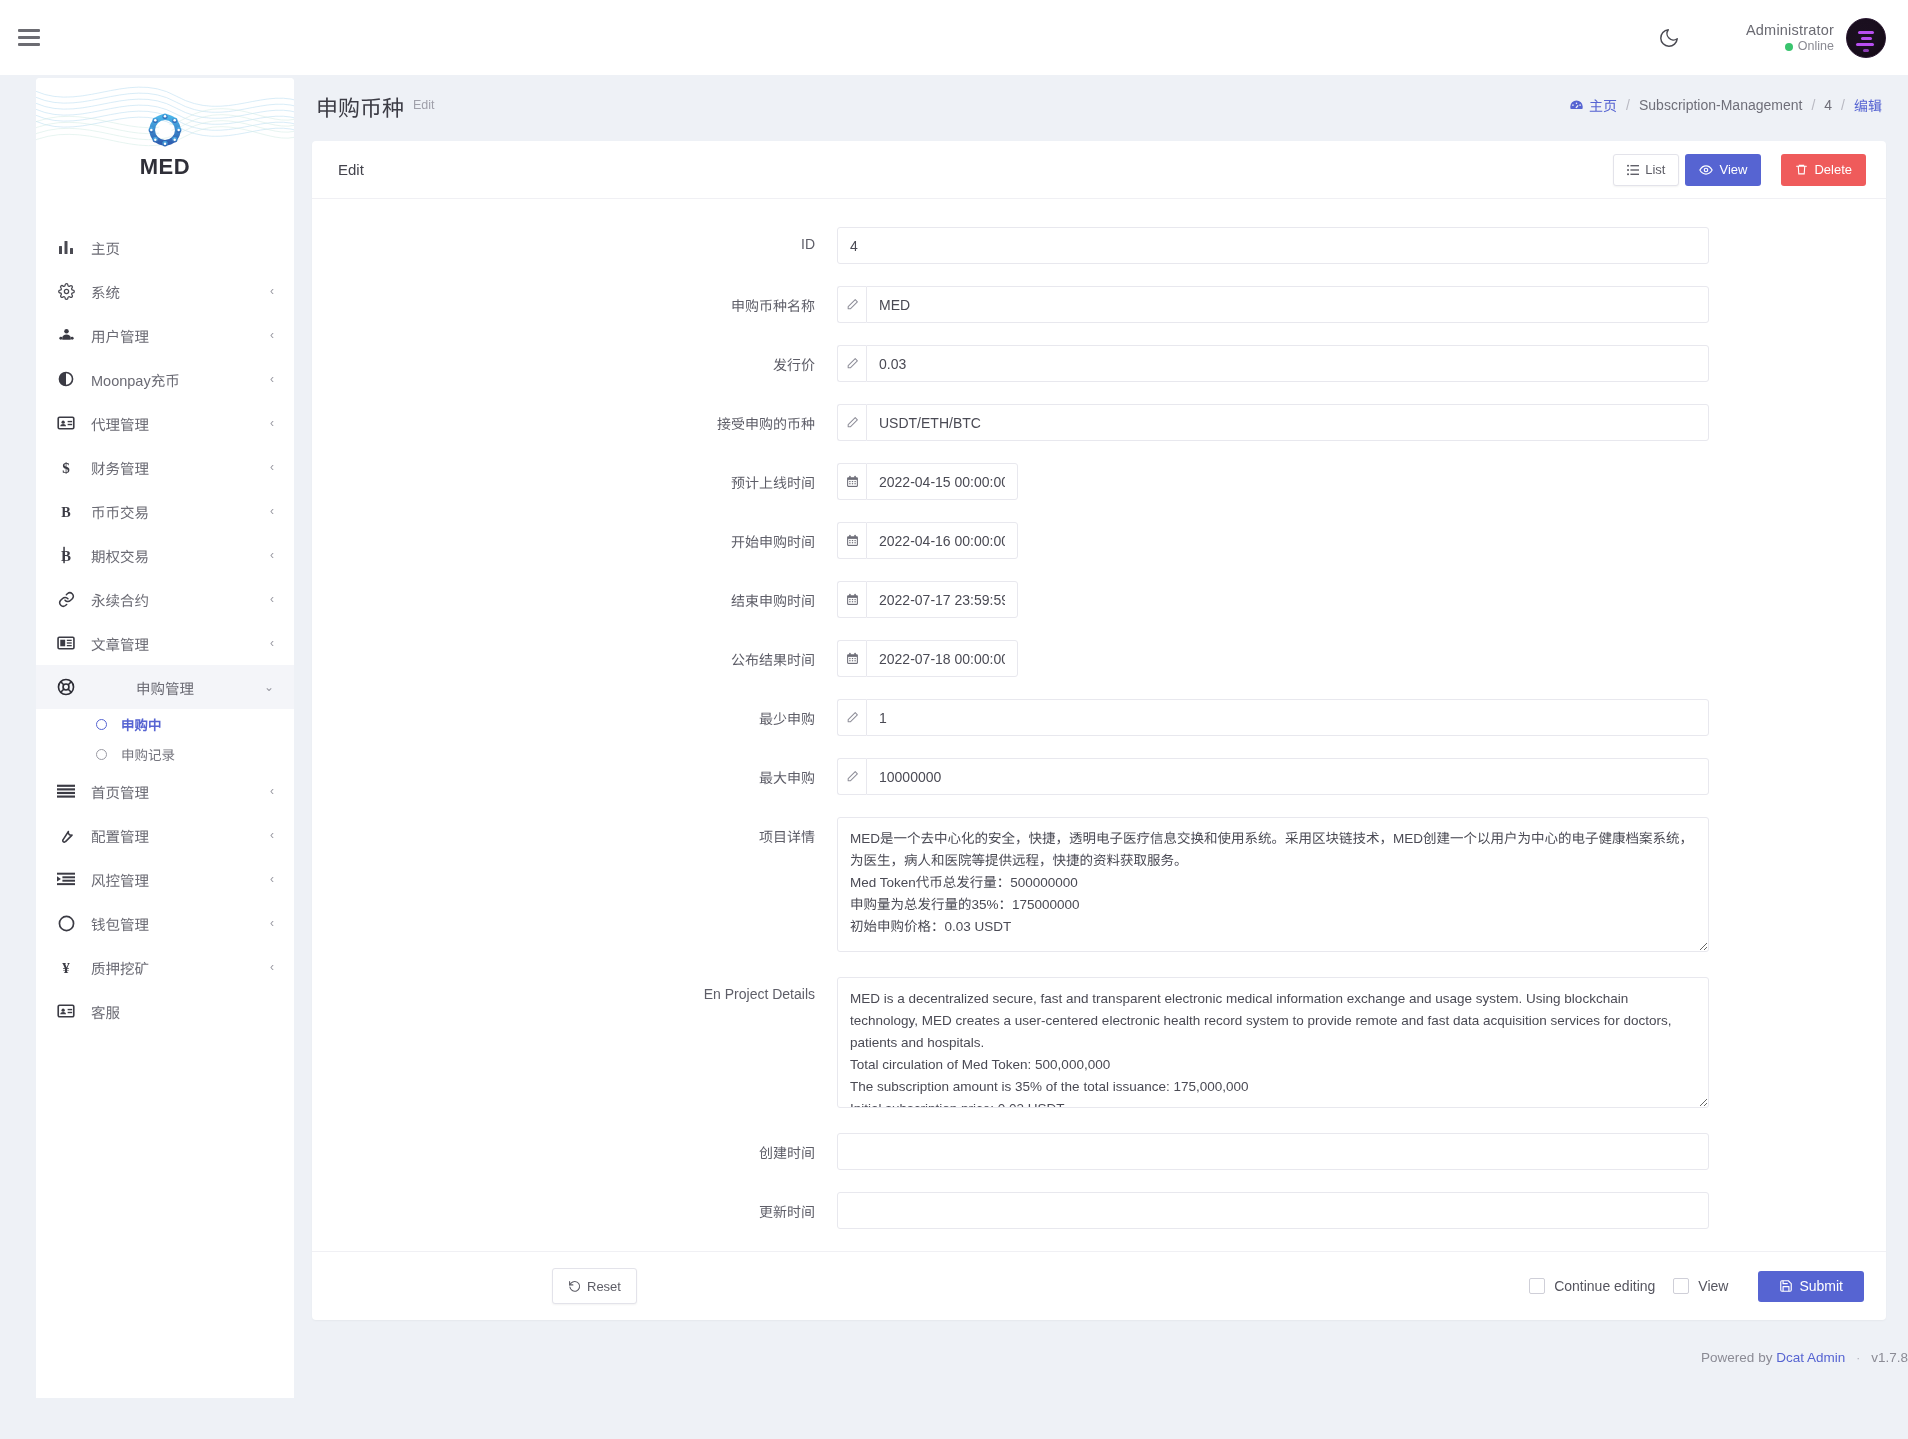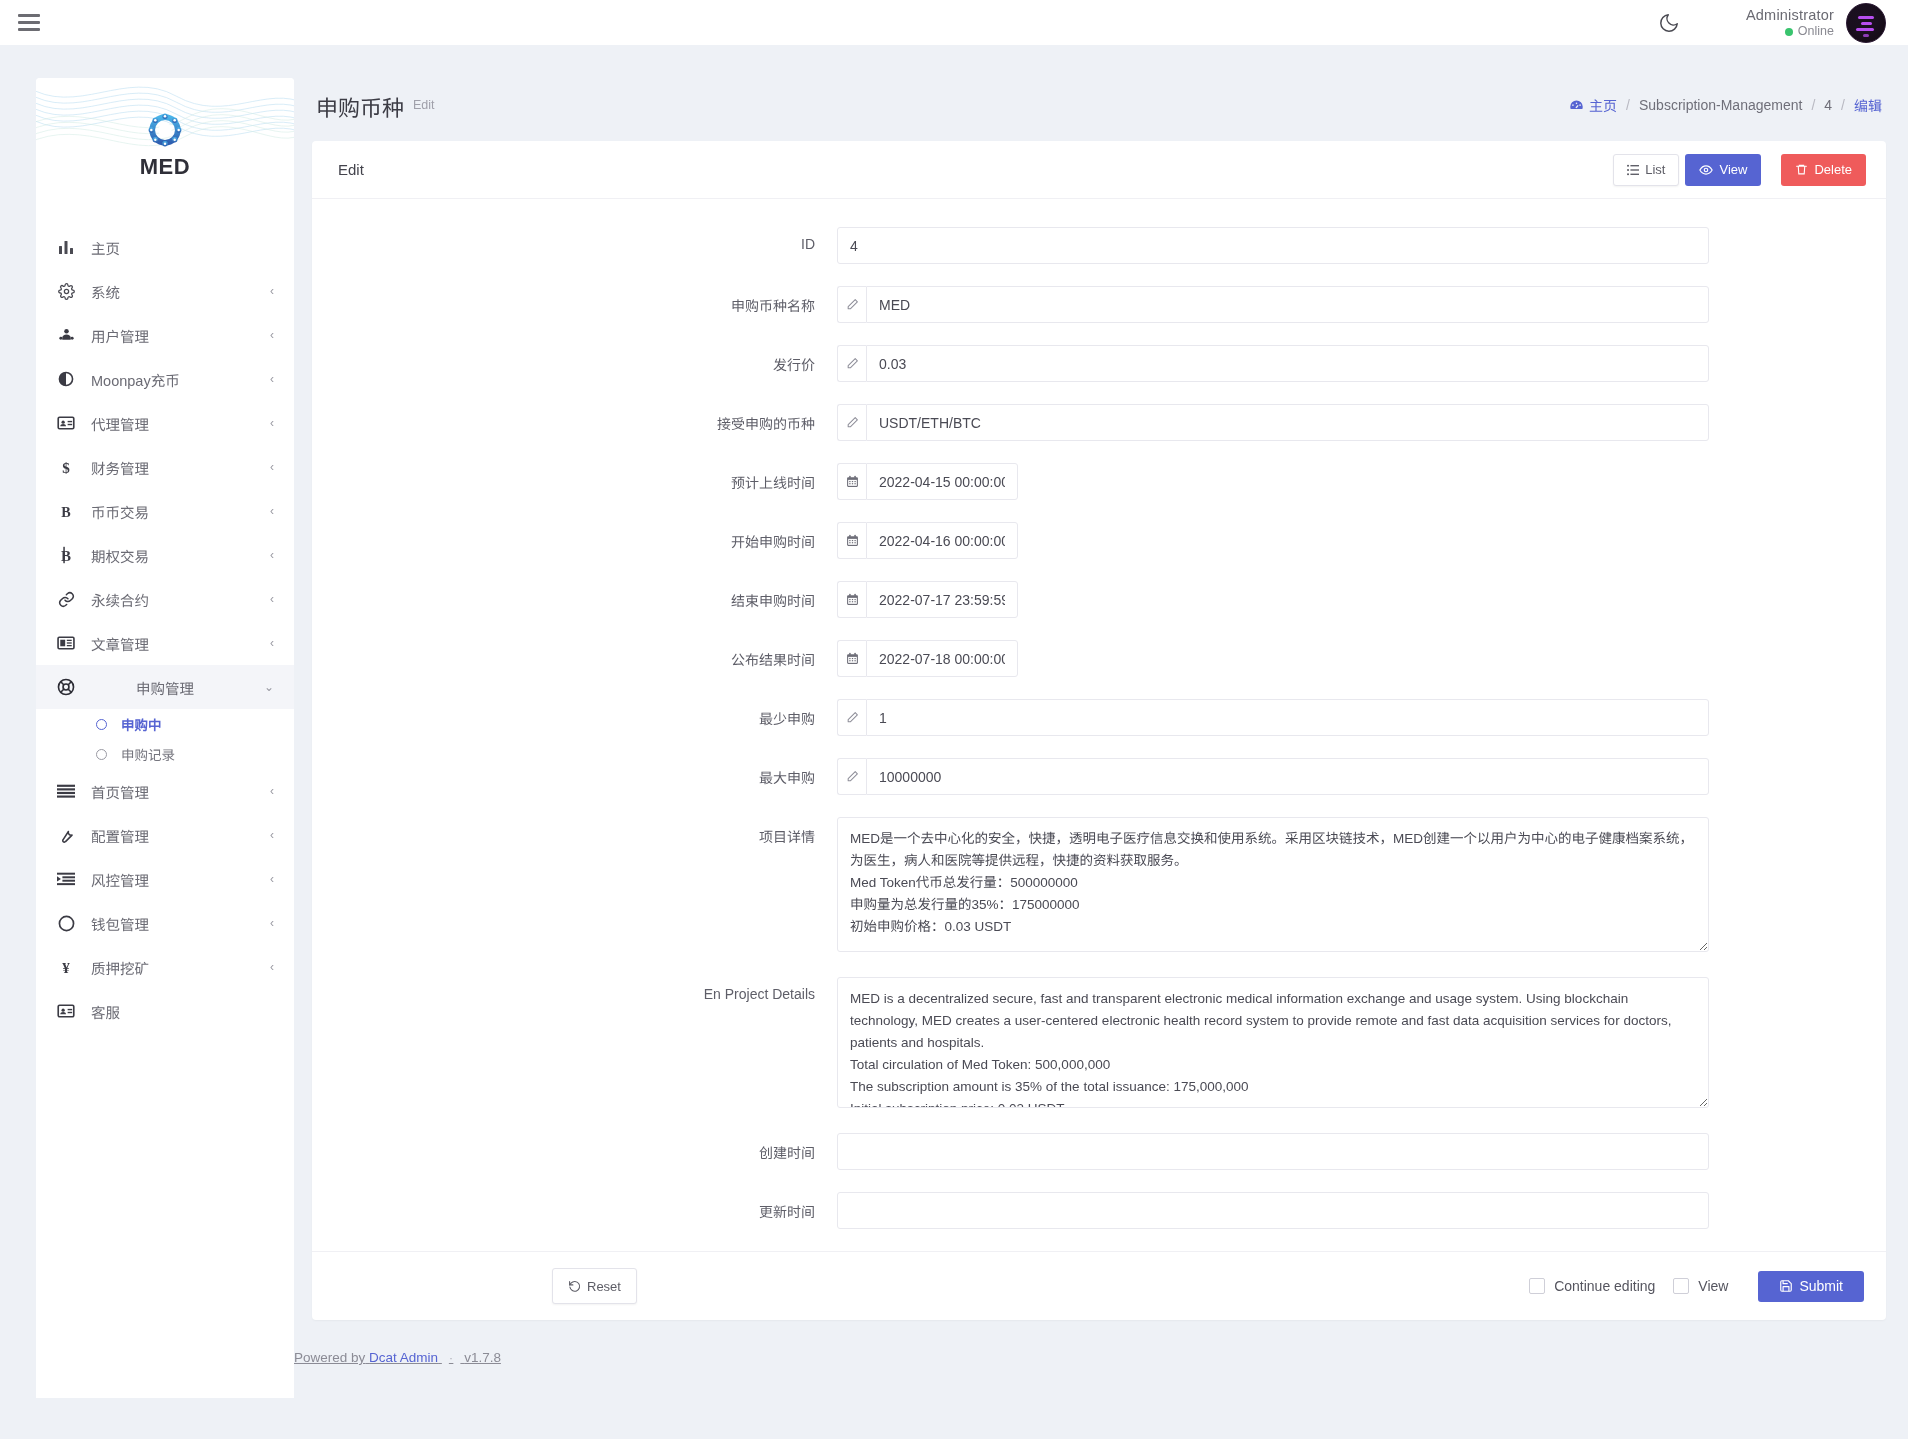--- a/index.html
+++ b/index.html
@@ -10,21 +10,21 @@
     background: #eef1f6;
     font-family: "Liberation Sans", "DejaVu Sans", sans-serif;
     font-size: 14px;
     color: #5a5a62;
     overflow: hidden;
   }
 
   
   .navbar {
     position: absolute; top: 0; left: 0;
-    width: 1908px; height: 45px;
+    width: 1908px; height: 75px;
     background: #ffffff;
     display: flex; align-items: center;
     z-index: 30;
   }
   .hamburger {
     width: 22px; height: 17px;
     margin-left: 18px;
     display: flex; flex-direction: column; justify-content: space-between;
     cursor: pointer;
   }
@@ -213,23 +213,22 @@
   .chk-wrap { display:flex; align-items:center; gap:9px; font-size:14px; color:#55555f; cursor:pointer;}
   .chkbox {
     width: 16px; height: 16px; border:1.5px solid #cfcfd8; border-radius:2px; background:#fff;
     flex: 0 0 16px;
   }
   .btn-submit {
     background:#5664d2; color:#fff; height:31px; padding: 0 20px; font-size:14px;
     margin-left: 12px;
   }
   .footer {
-    text-align: left; font-size: 13.5px; color:#8b8b95;
+    text-align: right; font-size: 13.5px; color:#8b8b95;
     padding-top: 30px;
-    text-decoration: underline;
   }
   .footer a { color:#5664d2; text-decoration:none; }
   .footer .dot-sep { margin: 0 7px; color:#b4b4be; }
   svg { display:block; }
 </style>
 </head>
 <body>
 
 <div class="navbar">
   <div class="hamburger">

